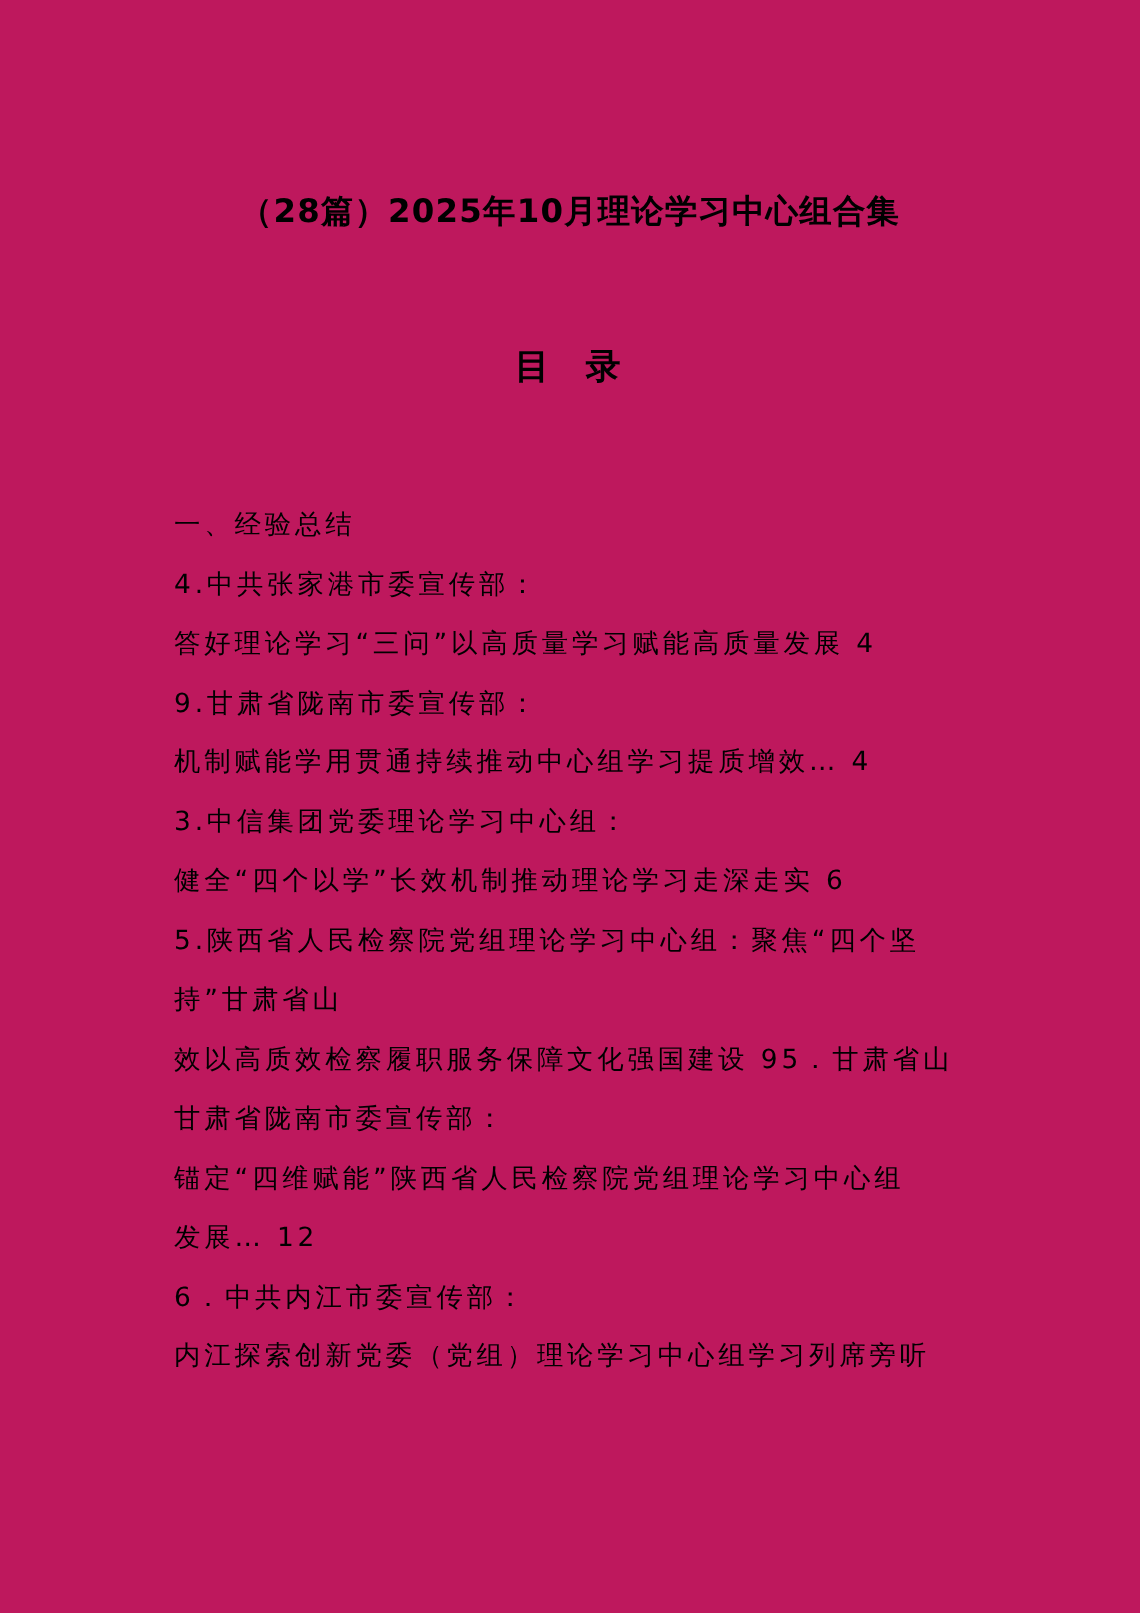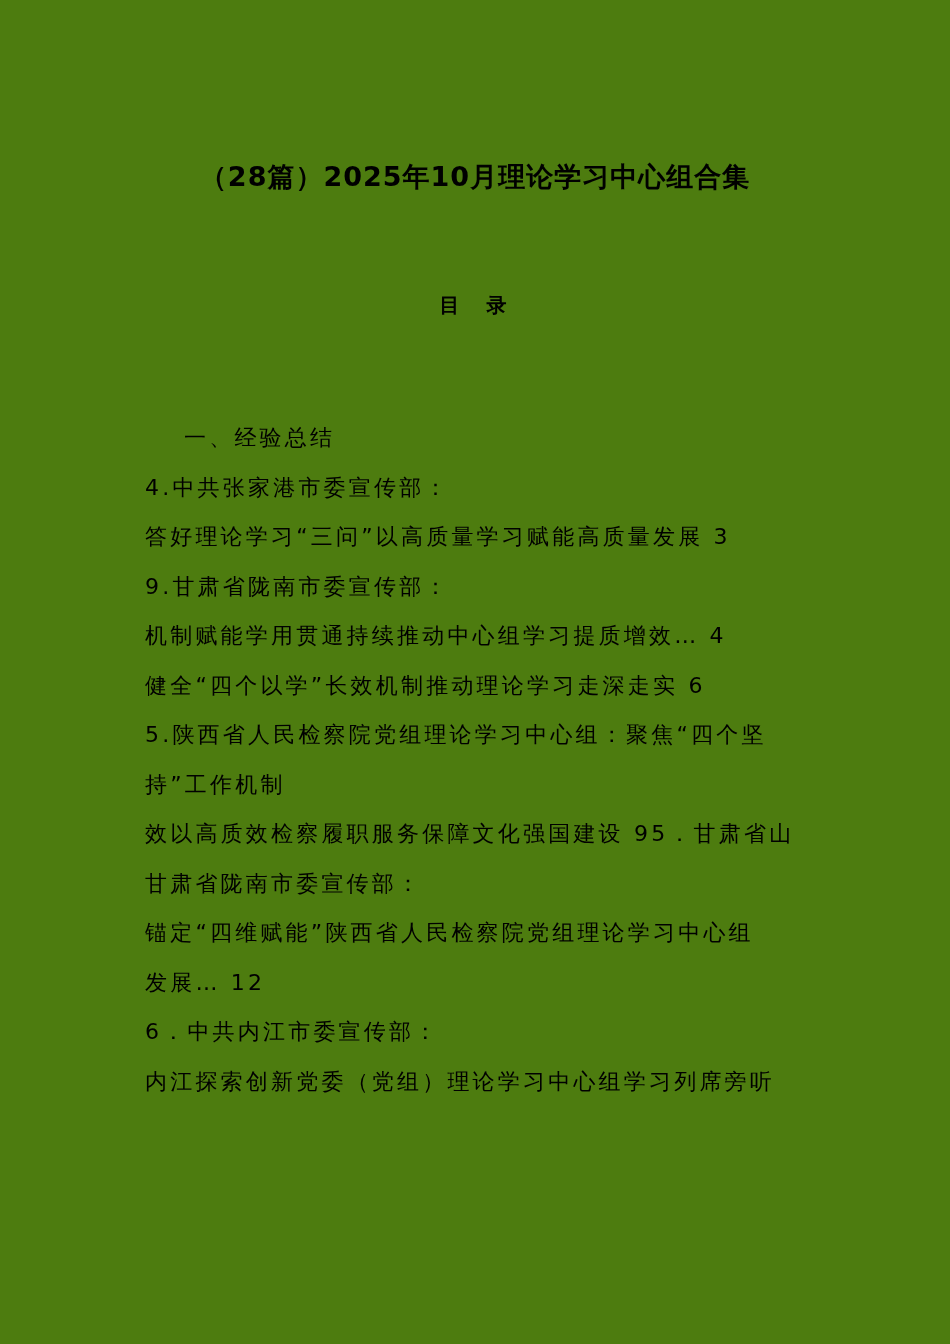--- a/index.html
+++ b/index.html
@@ -13,21 +13,21 @@
       position: relative;
       overflow: hidden;
       color: #000000;
     }
     .page {
       position: absolute;
       left: 0;
       top: 0;
       width: 950px;
       height: 1344px;
-      background: #4d7c0f;
+      background: #be185d;
     }
     .doc-title {
       position: absolute;
       left: 0;
       width: 950px;
       top: 157px;
       text-align: center;
       font-family: "DejaVu Sans", sans-serif;
       font-weight: bold;
       font-size: 27px;
@@ -36,21 +36,21 @@
       white-space: nowrap;
     }
     .toc-heading {
       position: absolute;
       left: 0;
       width: 950px;
       top: 285px;
       text-align: center;
       font-family: "DejaVu Sans", sans-serif;
       font-weight: bold;
-      font-size: 20px;
+      font-size: 29px;
       line-height: 40px;
       letter-spacing: 10px;
       padding-left: 6px;
       box-sizing: border-box;
     }
     .toc {
       position: absolute;
       left: 145px;
       top: 413px;
       width: 665px;
@@ -62,39 +62,39 @@
       padding: 0;
     }
     .toc-line {
       display: block;
       white-space: nowrap;
       height: 49.5px;
       cursor: pointer;
     }
     .toc-line.section {
       cursor: default;
-      margin-left: 39px;
     }
   </style>
 </head>
 <body>
 
 <div class="page">
   <div class="doc-title">（28篇）2025年10月理论学习中心组合集</div>
   <div class="toc-heading">目 录</div>
 
   <div class="toc">
     <span class="toc-line section">一、经验总结</span>
     <span class="toc-line">4.中共张家港市委宣传部：</span>
-    <span class="toc-line">答好理论学习“三问”以高质量学习赋能高质量发展  3</span>
+    <span class="toc-line">答好理论学习“三问”以高质量学习赋能高质量发展  4</span>
     <span class="toc-line">9.甘肃省陇南市委宣传部：</span>
     <span class="toc-line">机制赋能学用贯通持续推动中心组学习提质增效… 4</span>
+    <span class="toc-line">3.中信集团党委理论学习中心组：</span>
     <span class="toc-line">健全“四个以学”长效机制推动理论学习走深走实 6</span>
     <span class="toc-line">5.陕西省人民检察院党组理论学习中心组：聚焦“四个坚</span>
-    <span class="toc-line">持”工作机制</span>
+    <span class="toc-line">持”甘肃省山</span>
     <span class="toc-line">效以高质效检察履职服务保障文化强国建设  95．甘肃省山</span>
     <span class="toc-line">甘肃省陇南市委宣传部：</span>
     <span class="toc-line">锚定“四维赋能”陕西省人民检察院党组理论学习中心组</span>
     <span class="toc-line">发展…   12</span>
     <span class="toc-line">6．中共内江市委宣传部：</span>
     <span class="toc-line">内江探索创新党委（党组）理论学习中心组学习列席旁听</span>
   </div>
 </div>
 
 </body></html>

